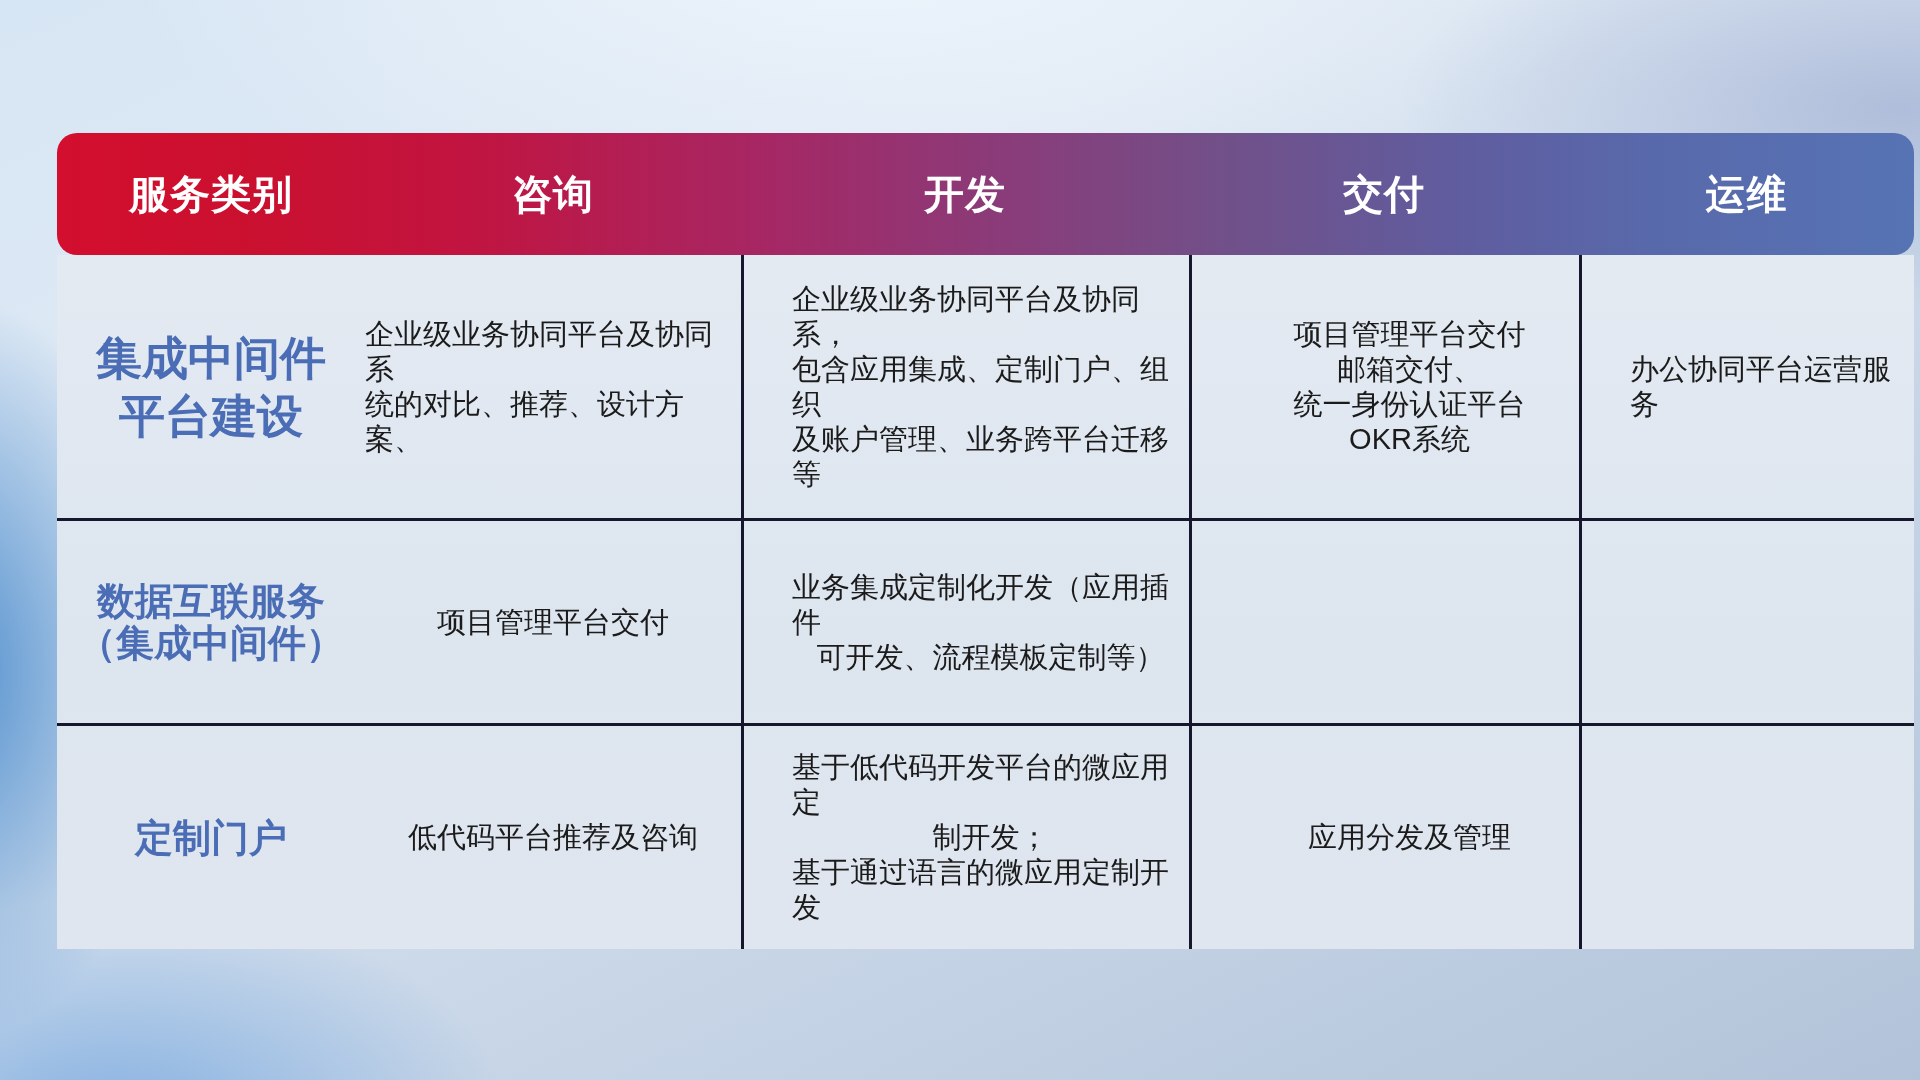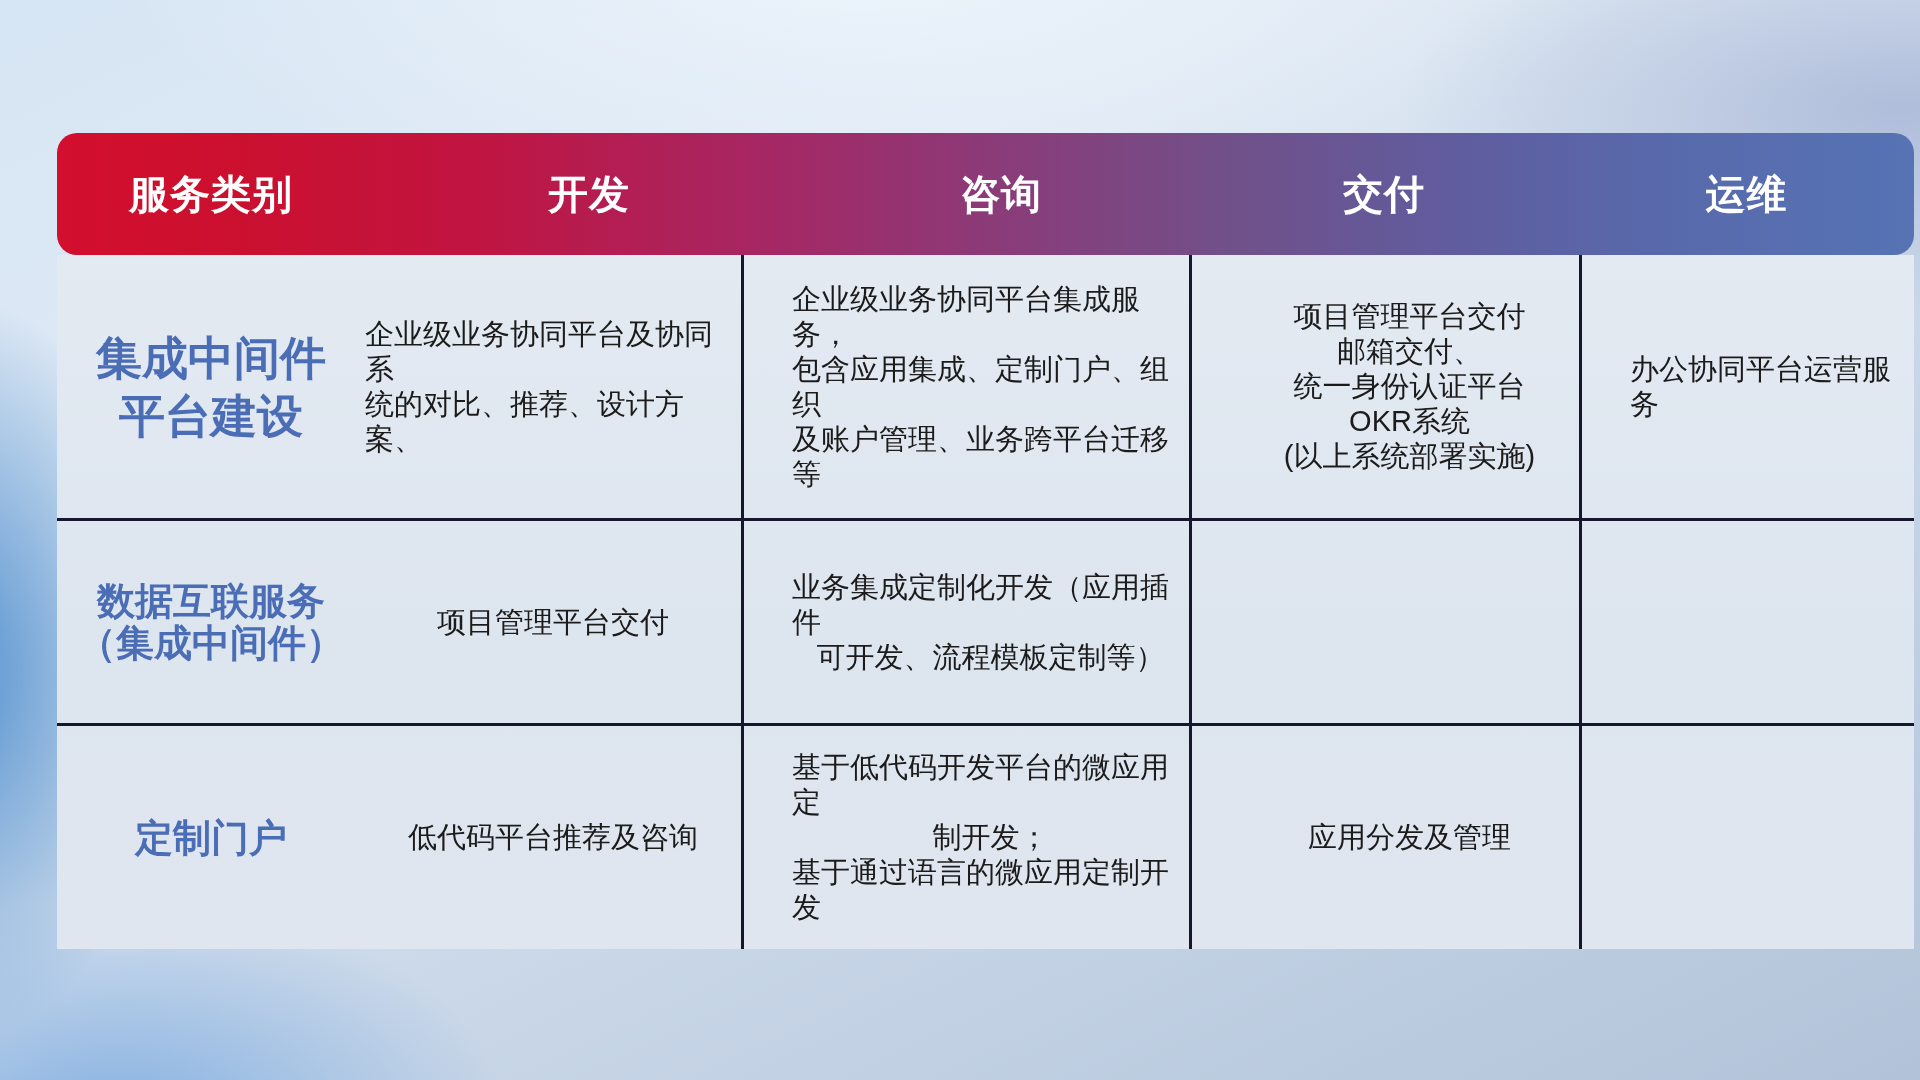--- a/index.html
+++ b/index.html
@@ -42,55 +42,54 @@
 </style>
 </head>
 <body>
 
 <div class="slide-table">
 
   <div class="header-band">
     <div class="hcell hc1">
         <span>服务类别</span>
       </div>
+    <div class="hcell hc2">
+        <span>咨询</span>
+      </div>
     <div class="hcell hc3">
         <span>开发</span>
-      </div>
-    <div class="hcell hc2">
-        <span>咨询</span>
       </div>
     <div class="hcell hc4">
         <span>交付</span>
       </div>
     <div class="hcell hc5">
         <span>运维</span>
       </div>
   </div>
 
   <div class="body-grid">
 
     <div class="cell cat-text cat-lg">
       <div class="ln">集成中间件</div>
       <div class="ln">平台建设</div>
     </div>
     <div class="cell body-text">
       <div class="ln">企业级业务协同平台及协同系</div>
       <div class="ln">统的对比、推荐、设计方案、</div>
     </div>
     <div class="cell body-text bl">
-      <div class="ln">企业级业务协同平台集成服务，</div>
+      <div class="ln">企业级业务协同平台及协同系，</div>
       <div class="ln">包含应用集成、定制门户、组织</div>
       <div class="ln">及账户管理、业务跨平台迁移等</div>
     </div>
     <div class="cell body-text bl">
       <div class="ln">项目管理平台交付</div>
       <div class="ln">邮箱交付、</div>
       <div class="ln">统一身份认证平台</div>
       <div class="ln">OKR系统</div>
-      <div class="ln">(以上系统部署实施)</div>
     </div>
     <div class="cell body-text bl">
       <div class="ln">办公协同平台运营服务</div>
     </div>
 
     <div class="cell cat-text cat-md bt">
       <div class="ln">数据互联服务</div>
       <div class="ln">（集成中间件）</div>
     </div>
     <div class="cell body-text bt">

